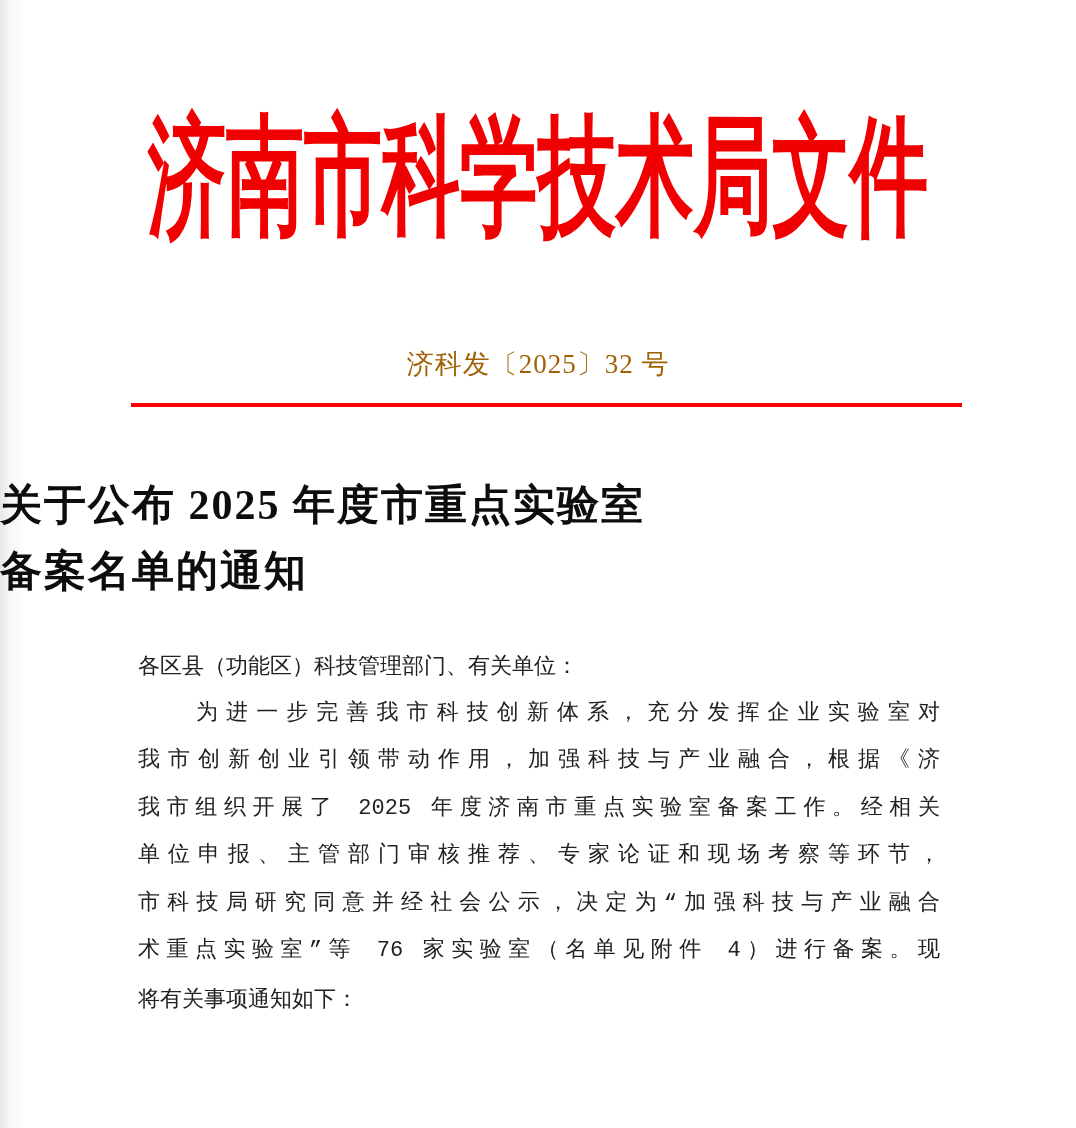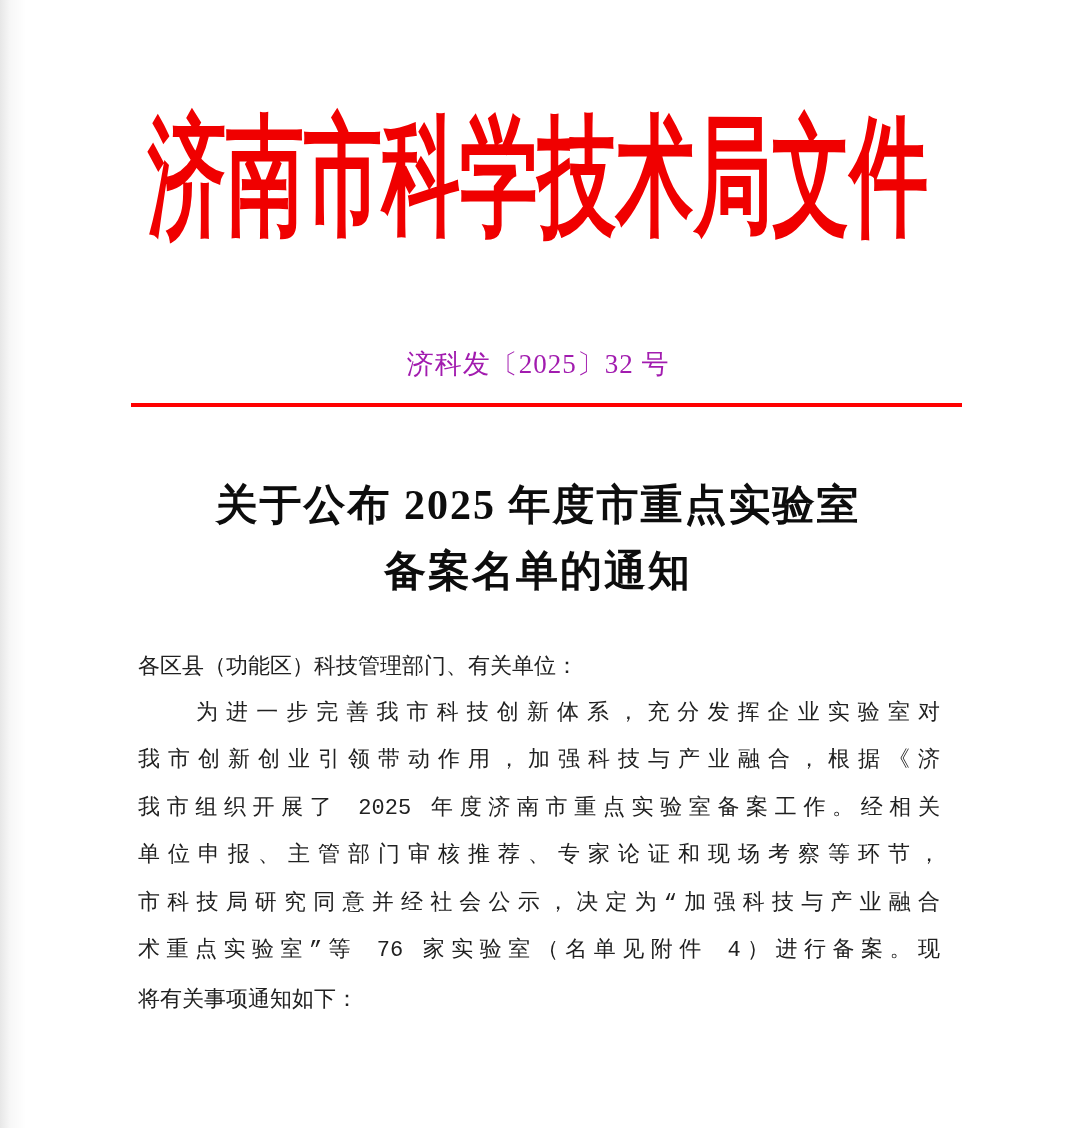--- a/index.html
+++ b/index.html
@@ -30,29 +30,29 @@
     color:var(--header_red);
     font-weight:bold;
     font-size:78px;line-height:78px;
     transform:scaleY(1.67);
     transform-origin:50% 0;
   }
   .doc-number{
     position:absolute;top:344px;left:0;width:100%;
     text-align:center;
     font-size:27px;line-height:40px;letter-spacing:1px;
-    color:#a21caf;
+    color:#a16207;
   }
   .red-rule{
     position:absolute;top:403px;left:131px;width:831px;height:4px;
     background:var(--rule_red);
   }
   .doc-title{
     position:absolute;top:472px;left:0;width:100%;
-    text-align:center;
+    text-align:left;
     font-weight:bold;
     font-size:42px;line-height:66px;letter-spacing:2px;
     color:var(--title_black);
   }
   .doc-body{
     position:absolute;top:642px;left:138px;width:802px;
     font-size:22px;line-height:47.5px;
     color:var(--text_black);
   }
   .body-line{

